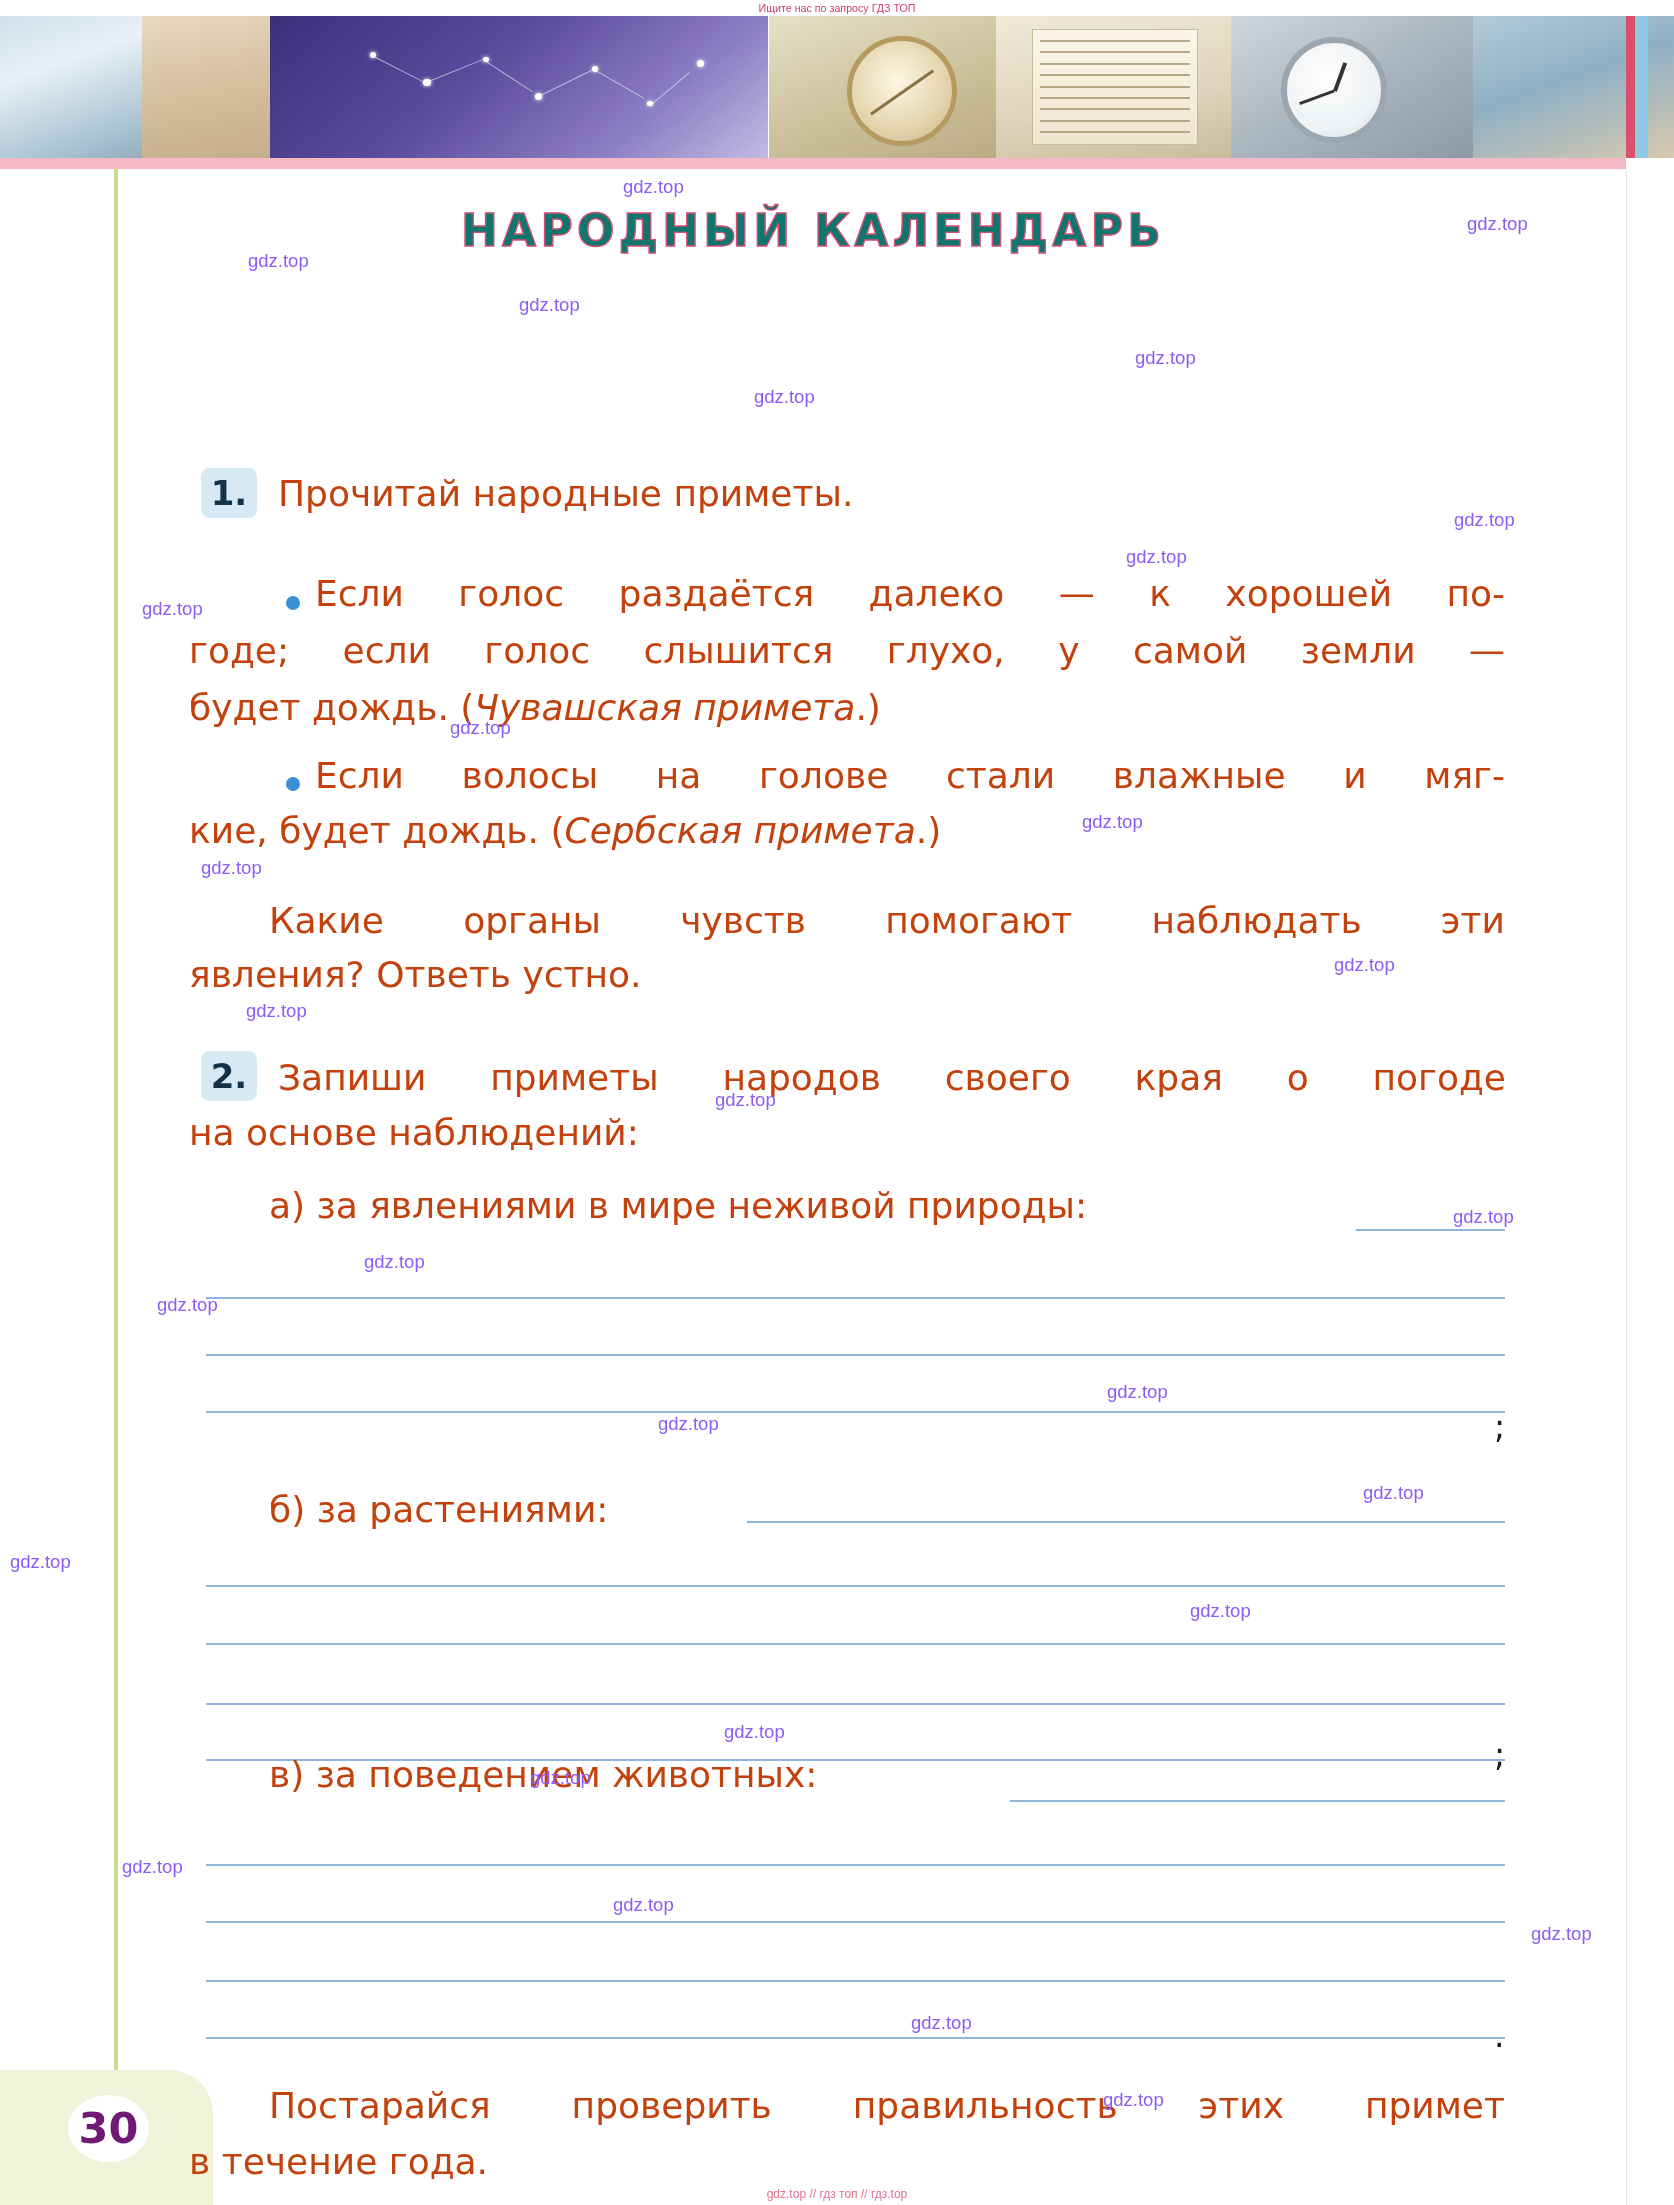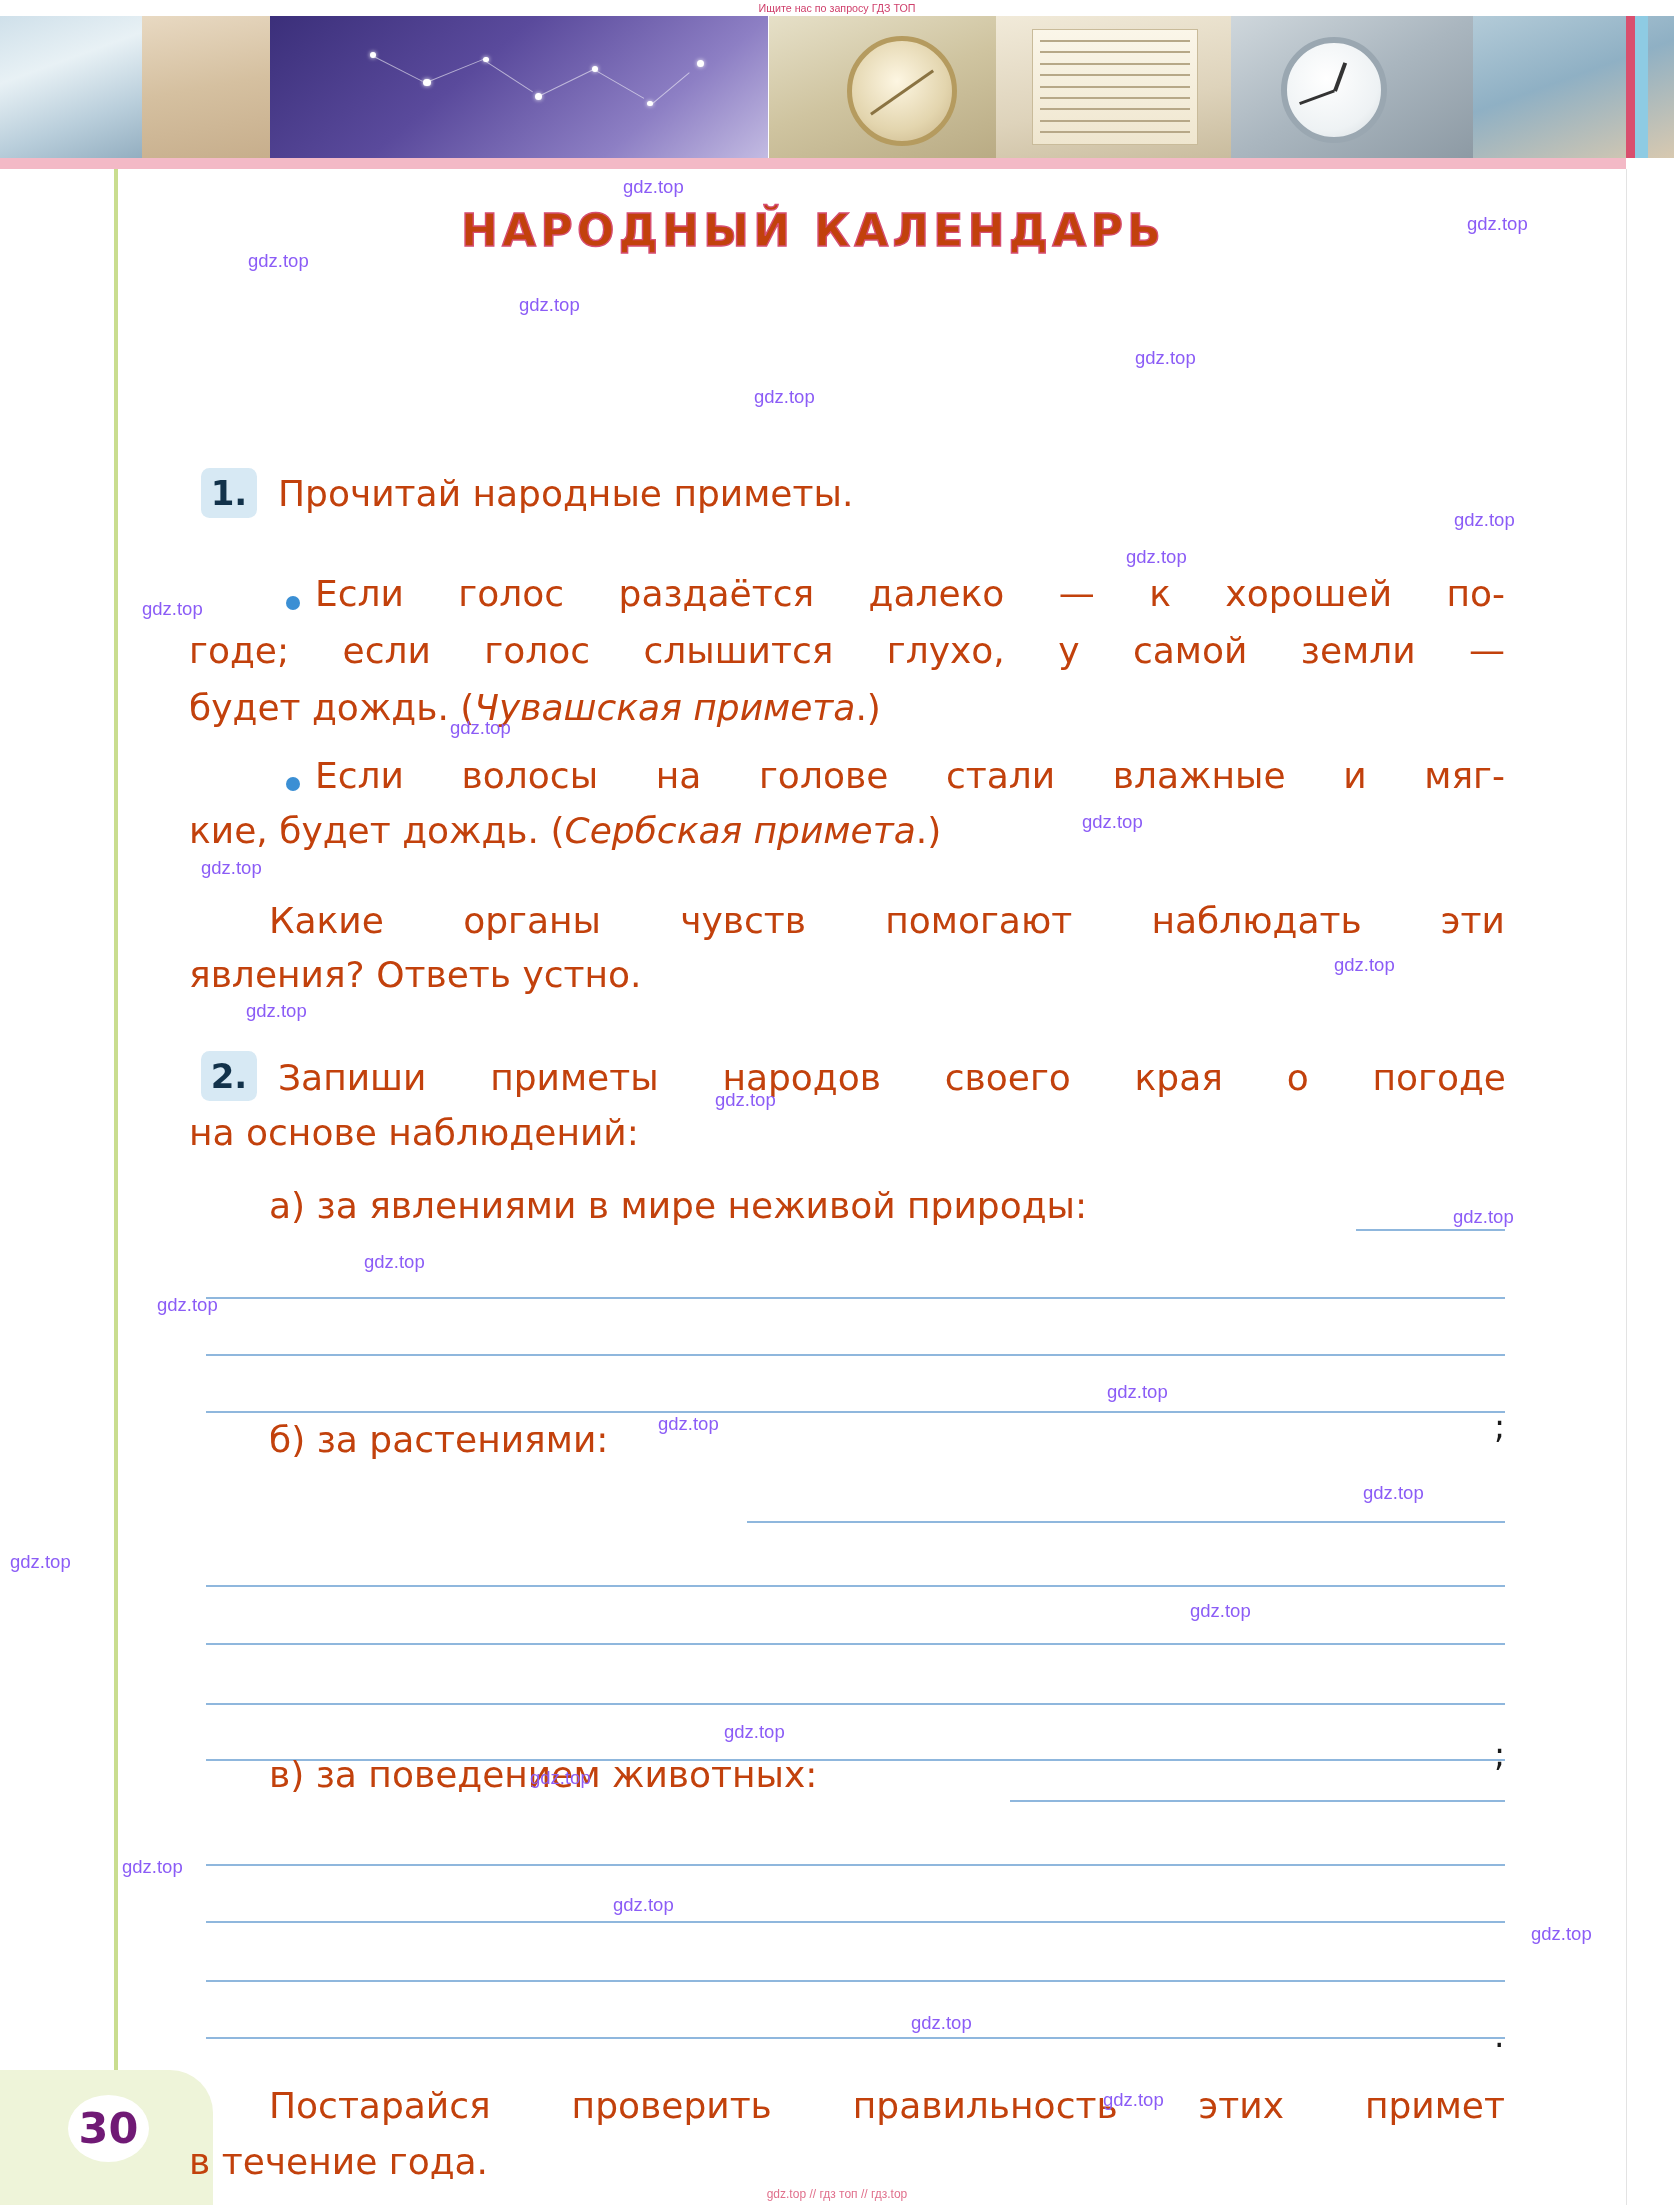--- a/index.html
+++ b/index.html
@@ -193,21 +193,21 @@
   }
 
   .title {
     position: absolute;
     top: 36px; left: 0;
     width: 1626px;
     text-align: center;
     font-size: 44px;
     font-weight: bold;
     letter-spacing: 4.3px;
-    color: #c2410c;
+    color: #0f766e;
     -webkit-text-stroke: 1.4px #d64e73;
     font-family: "DejaVu Sans", sans-serif;
   }
 
   .content {
     position: absolute;
     top: 0; left: 0;
     width: 1626px;
     height: 2036px;
   }
@@ -351,21 +351,21 @@
     <div class="task-text just" style="left:278px; top:886px; width:1228px;">Запиши приметы народов своего края о погоде</div>
     <div class="task-text" style="left:189px; top:941px; width:1316px;">на основе наблюдений:</div>
 
     <div class="task-text" style="left:269px; top:1014px; width:1067px;">а) за явлениями в мире неживой природы:</div>
     <div class="rule-line" style="left:1356px; top:1060px; width:149px;"></div>
     <div class="rule-line" style="left:206px; top:1128px; width:1299px;"></div>
     <div class="rule-line" style="left:206px; top:1185px; width:1299px;"></div>
     <div class="rule-line" style="left:206px; top:1242px; width:1299px;"></div>
     <div class="punct" style="left:1494px; top:1238px;">;</div>
 
-    <div class="task-text" style="left:269px; top:1248px; width:783px;">б)  за  растениями:</div>
+    <div class="task-text" style="left:269px; top:1318px; width:783px;">б)  за  растениями:</div>
     <div class="rule-line" style="left:747px; top:1352px; width:758px;"></div>
     <div class="rule-line" style="left:206px; top:1416px; width:1299px;"></div>
     <div class="rule-line" style="left:206px; top:1474px; width:1299px;"></div>
     <div class="rule-line" style="left:206px; top:1534px; width:1299px;"></div>
     <div class="rule-line" style="left:206px; top:1590px; width:1299px;"></div>
     <div class="punct" style="left:1494px; top:1566px;">;</div>
 
     <div class="task-text" style="left:269px; top:1583px; width:854px;">в)  за  поведением  животных:</div>
     <div class="rule-line" style="left:1010px; top:1631px; width:495px;"></div>
     <div class="rule-line" style="left:206px; top:1695px; width:1299px;"></div>

